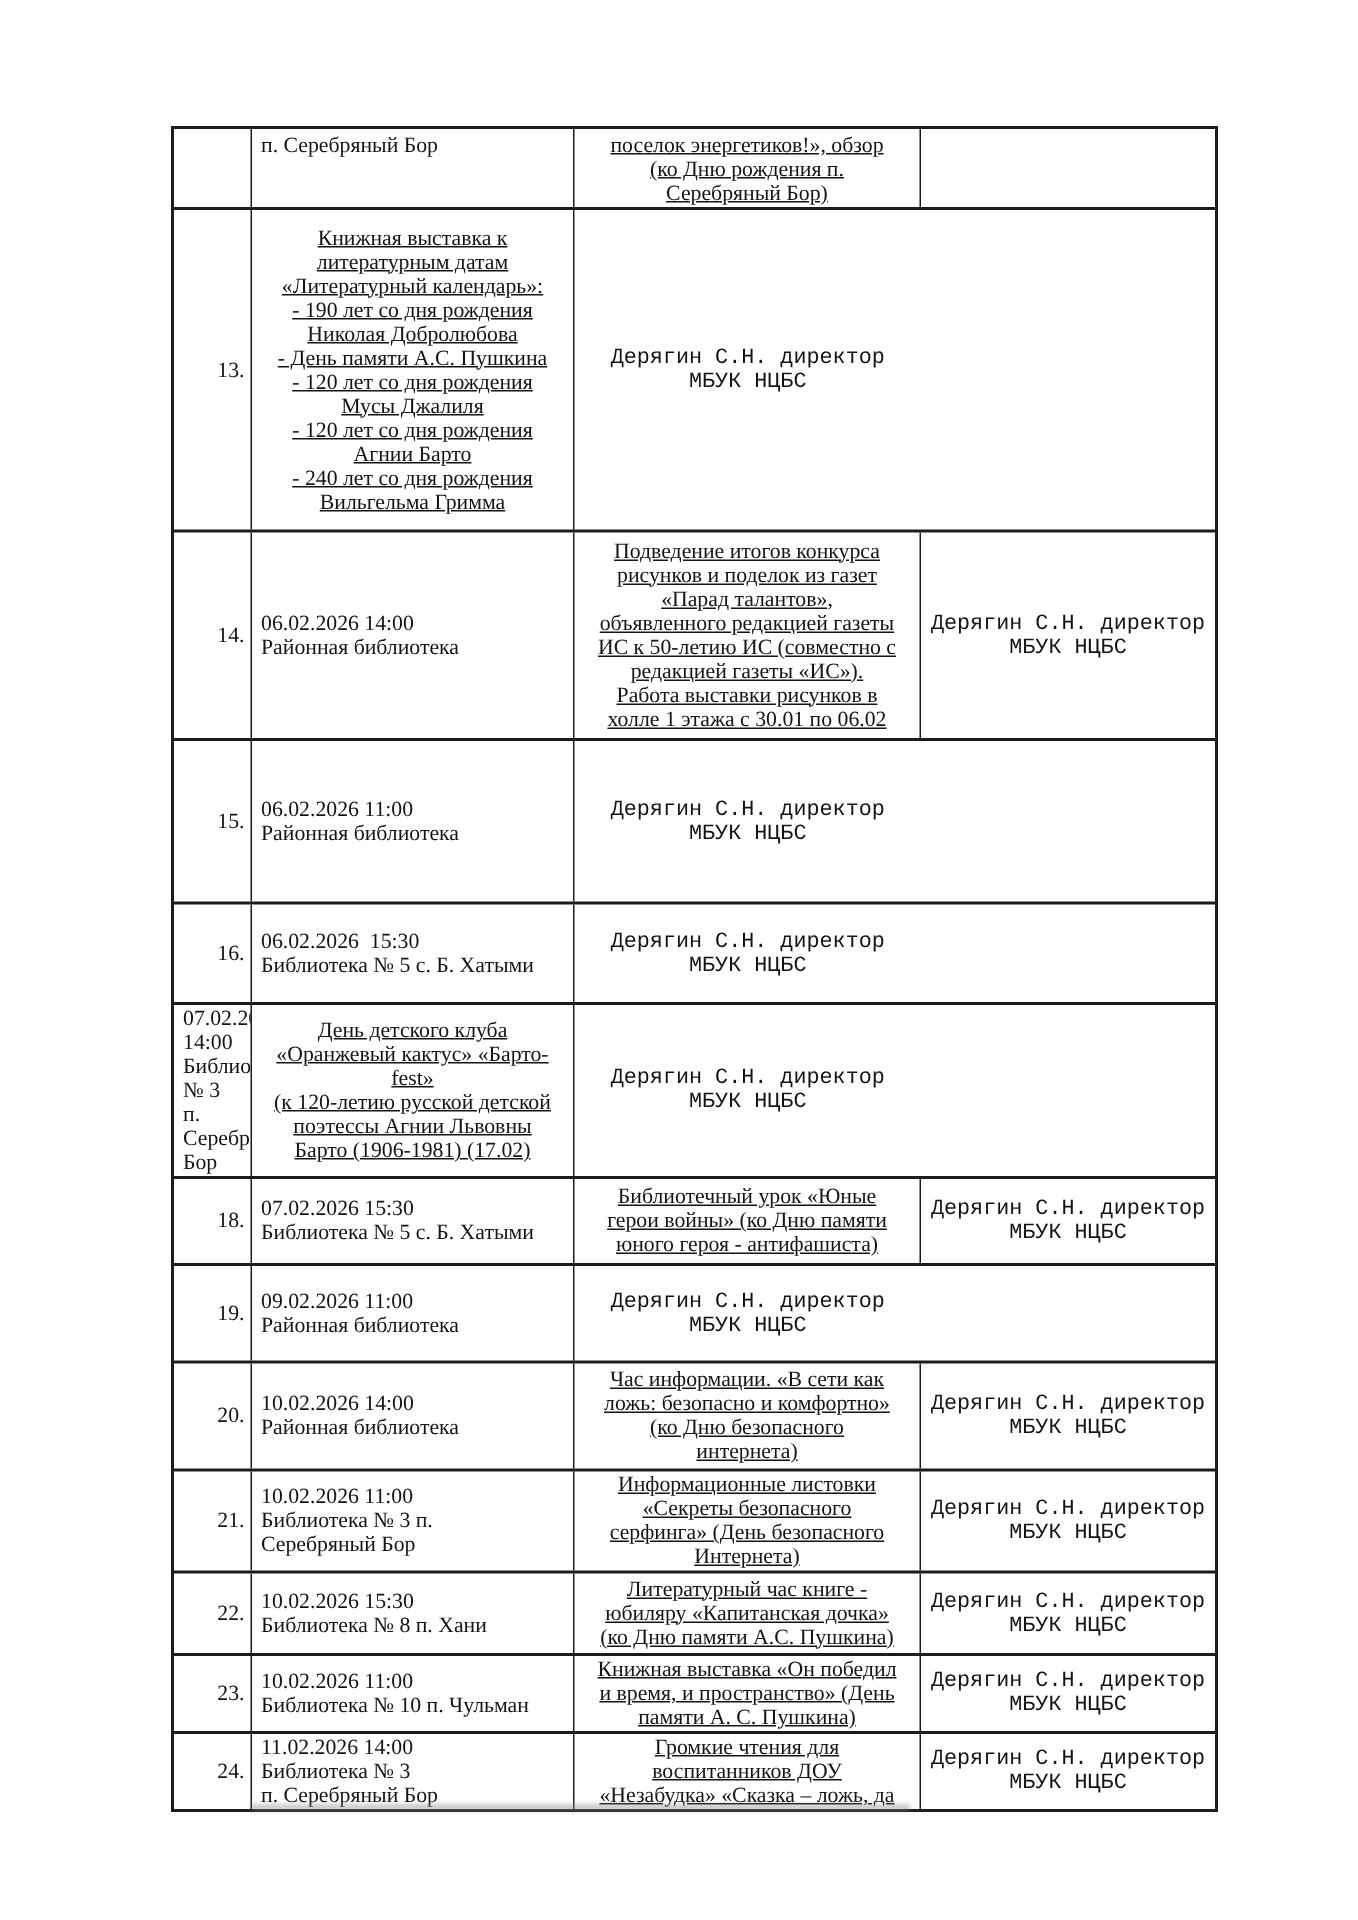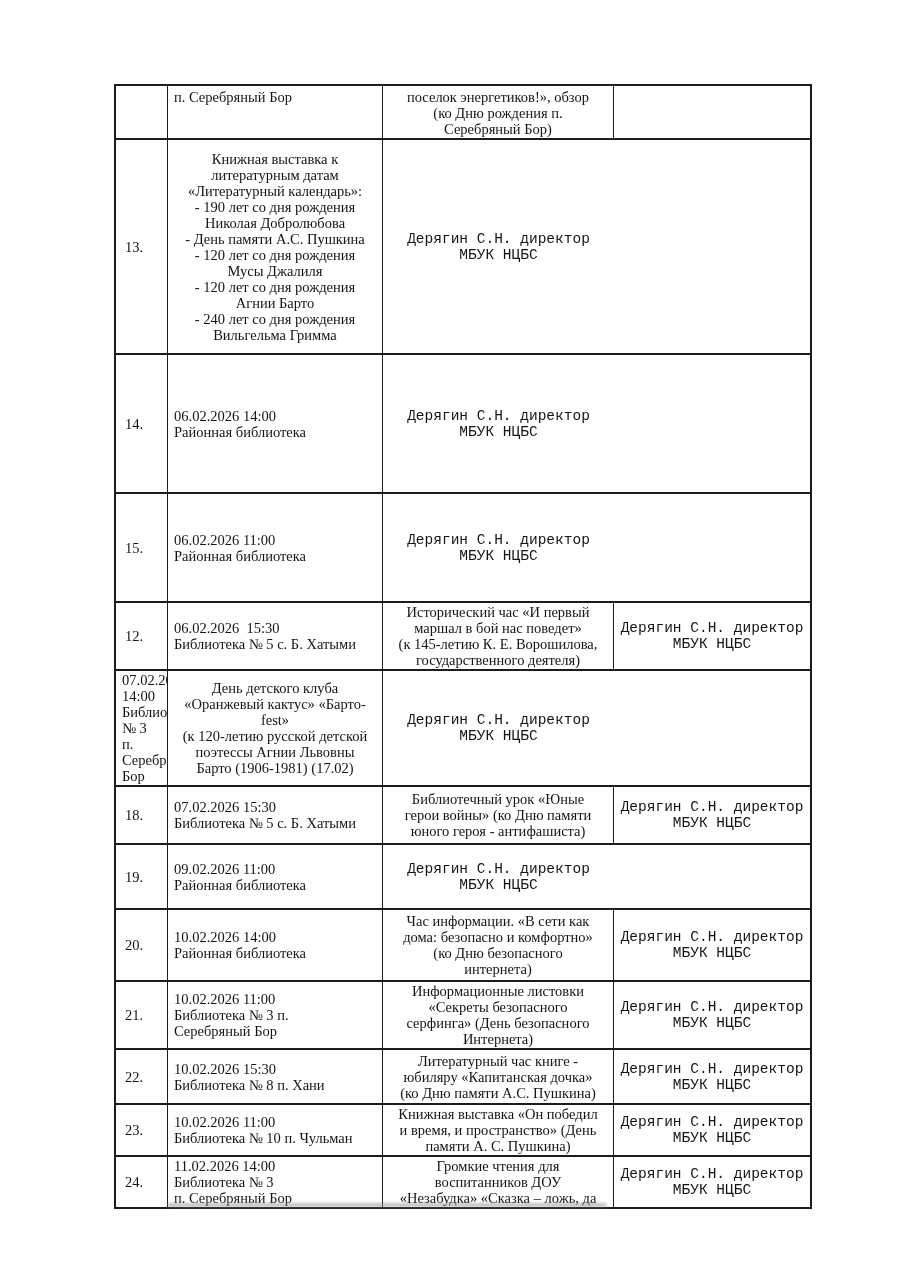--- a/index.html
+++ b/index.html
@@ -53,34 +53,35 @@
     justify-content: center;
     padding: 1px 4px;
     box-sizing: border-box;
     font-size: 14.5px;
     line-height: 16px;
     overflow: hidden;
   }
   .td:last-child { border-right: none; }
   .td .txt { white-space: pre-wrap; }
   .c-num {
-    align-items: flex-start;
+    align-items: flex-end;
     padding-left: 9px;
     text-align: left;
   }
   .c-when {
     align-items: flex-start;
     padding-left: 6px;
     text-align: left;
   }
   .c-event {
     align-items: center;
     text-align: center;
     padding-left: 2px;
     padding-right: 2px;
+    text-decoration: underline;
   }
   .c-resp {
     align-items: center;
     text-align: center;
     font-family: Liberation Mono, monospace;
   }
   
   .tr:first-child .td {
     justify-content: flex-start;
     padding-top: 3px;
@@ -143,51 +144,55 @@
     </div>
   </div>
       <div class="tr">
     <div class="td c-num">
       <span class="txt">14.</span>
     </div>
     <div class="td c-when">
       <span class="txt">06.02.2026 14:00
 Районная библиотека</span>
     </div>
+    <div class="td c-event">
+      <span class="txt">Подведение итогов конкурса
+рисунков и поделок из газет
+«Парад талантов»,
+объявленного редакцией газеты
+ИС к 50-летию ИС (совместно с
+редакцией газеты «ИС»).
+Работа выставки рисунков в
+холле 1 этажа с 30.01 по 06.02</span>
+    </div>
     <div class="td c-resp">
       <span class="txt">Дерягин С.Н. директор
 МБУК НЦБС</span>
     </div>
   </div>
       <div class="tr">
     <div class="td c-num">
       <span class="txt">15.</span>
     </div>
     <div class="td c-when">
       <span class="txt">06.02.2026 11:00
 Районная библиотека</span>
     </div>
     <div class="td c-resp">
       <span class="txt">Дерягин С.Н. директор
 МБУК НЦБС</span>
     </div>
   </div>
       <div class="tr">
     <div class="td c-num">
-      <span class="txt">12.</span>
+      <span class="txt">16.</span>
     </div>
     <div class="td c-when">
       <span class="txt">06.02.2026  15:30
 Библиотека № 5 с. Б. Хатыми</span>
-    </div>
-    <div class="td c-event">
-      <span class="txt">Исторический час «И первый
-маршал в бой нас поведет»
-(к 145-летию К. Е. Ворошилова,
-государственного деятеля)</span>
     </div>
     <div class="td c-resp">
       <span class="txt">Дерягин С.Н. директор
 МБУК НЦБС</span>
     </div>
   </div>
       <div class="tr">
     <div class="td c-when">
       <span class="txt">07.02.2026 14:00
 Библиотека № 3
@@ -240,21 +245,21 @@
       <div class="tr">
     <div class="td c-num">
       <span class="txt">20.</span>
     </div>
     <div class="td c-when">
       <span class="txt">10.02.2026 14:00
 Районная библиотека</span>
     </div>
     <div class="td c-event">
       <span class="txt">Час информации. «В сети как
-дома: безопасно и комфортно»
+ложь: безопасно и комфортно»
 (ко Дню безопасного
 интернета)</span>
     </div>
     <div class="td c-resp">
       <span class="txt">Дерягин С.Н. директор
 МБУК НЦБС</span>
     </div>
   </div>
       <div class="tr">
     <div class="td c-num">

